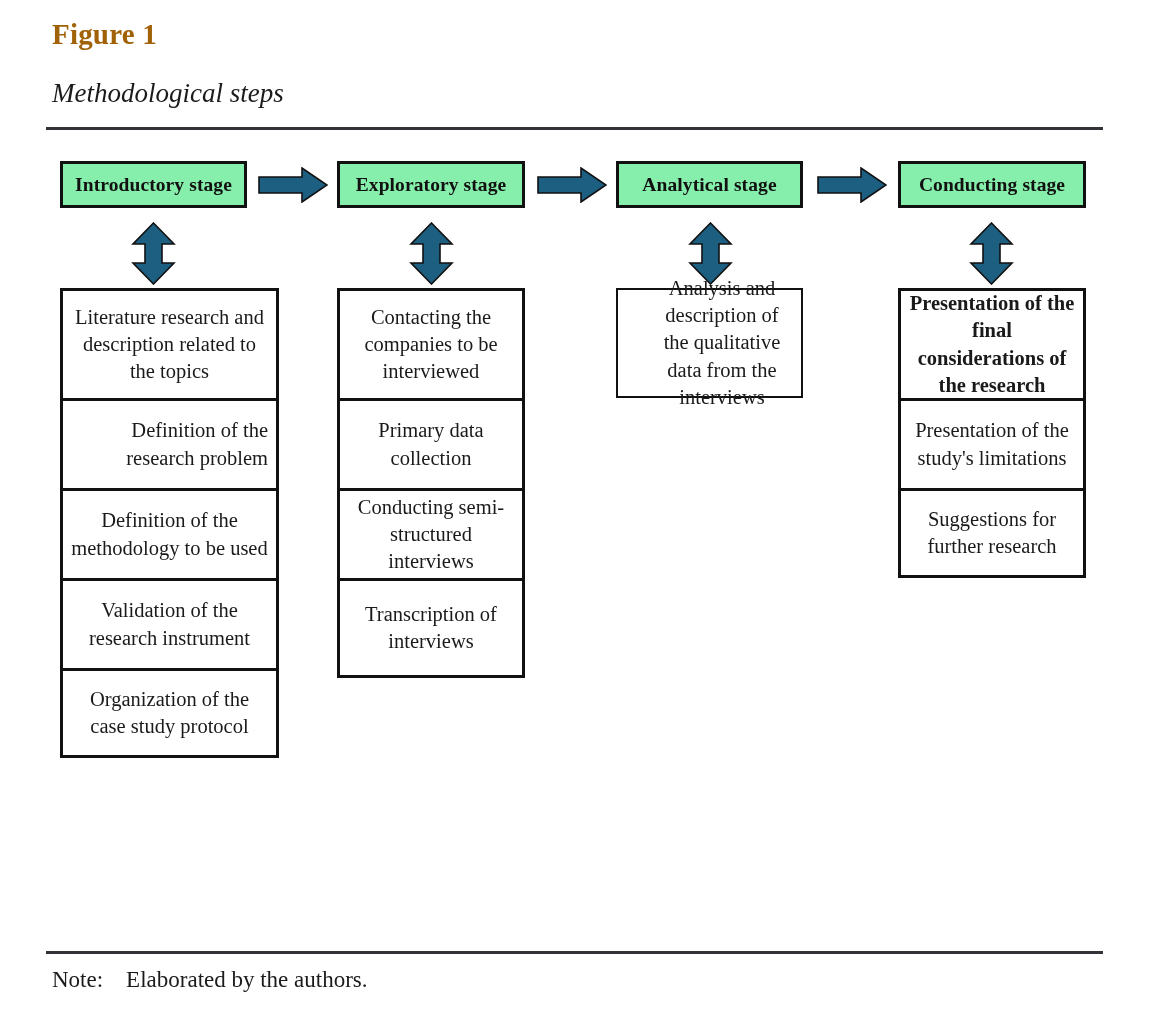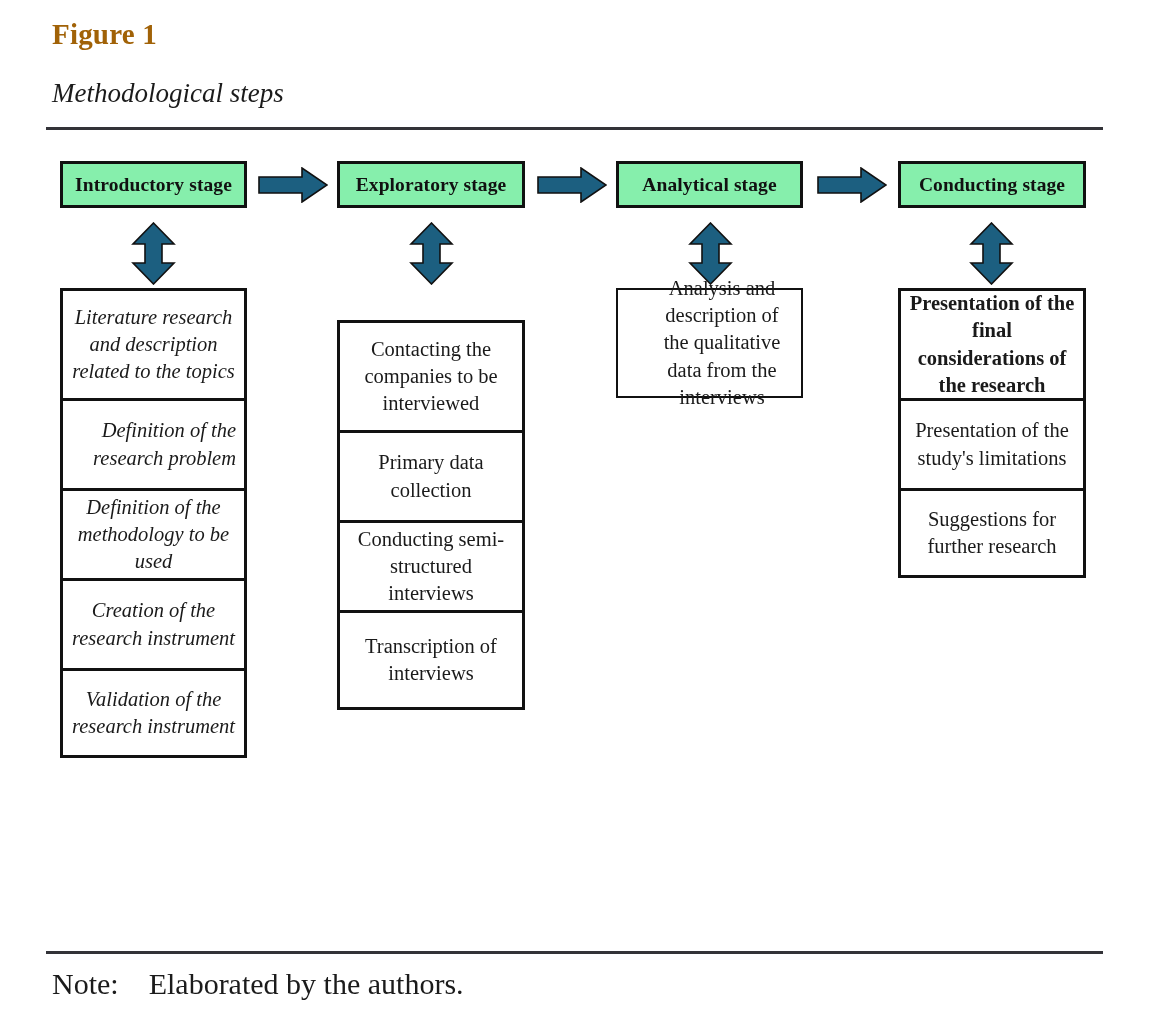--- a/index.html
+++ b/index.html
@@ -42,21 +42,21 @@
     background: #333338;
   }
   .rule-top { top: 127px; }
   .rule-bottom { top: 951px; }
 
   
   .note {
     position: absolute;
     left: 52px;
     top: 967px;
-    font-size: 30px;
+    font-size: 23px;
     color: #1b1b1b;
     white-space: pre;
   }
   .note .note-label { }
   .note .note-text { }
 
   .stage-box {
     position: absolute;
     box-sizing: border-box;
     border: 3px solid #111111;
@@ -156,29 +156,29 @@
   <svg width="45" height="63" viewBox="0 0 45 63">
     <polygon points="22.5,1 43,22 31,22 31,41 43,41 22.5,62 2,41 14,41 14,22 2,22" fill="#1c5f80" stroke="#111111" stroke-width="1.6" stroke-linejoin="miter"></polygon>
   </svg>
 </div>
 <div class="arrow-updown" style="left:969px; top:222px;">
   <svg width="45" height="63" viewBox="0 0 45 63">
     <polygon points="22.5,1 43,22 31,22 31,41 43,41 22.5,62 2,41 14,41 14,22 2,22" fill="#1c5f80" stroke="#111111" stroke-width="1.6" stroke-linejoin="miter"></polygon>
   </svg>
 </div>
 
-<div class="items-stack" style="left:60px; top:288px; width:187px;font-style:italic;">
+<div class="items-stack" style="left:60px; top:288px; width:219px;">
   <div class="item-box" style="height:110px;">Literature research and description related to the topics</div>
   <div class="item-box" style="height:90px;text-align:right;">Definition of the research problem</div>
   <div class="item-box" style="height:90px;">Definition of the methodology to be used</div>
-  <div class="item-box" style="height:90px;">Creation of the research instrument</div>
   <div class="item-box" style="height:90px;">Validation of the research instrument</div>
+  <div class="item-box" style="height:90px;">Organization of the case study protocol</div>
 </div>
 
-<div class="items-stack" style="left:337px; top:288px; width:188px;margin-top:32px;">
+<div class="items-stack" style="left:337px; top:288px; width:188px;">
   <div class="item-box" style="height:110px;">Contacting the companies to be interviewed</div>
   <div class="item-box" style="height:90px;">Primary data collection</div>
   <div class="item-box" style="height:90px;">Conducting semi-structured interviews</div>
   <div class="item-box" style="height:100px;">Transcription of interviews</div>
 </div>
 
 <div class="items-stack thin" style="left:616px; top:288px; width:187px;">
   <div class="item-box" style="height:110px;padding-left:33px;">Analysis and description of the qualitative data from the interviews</div>
 </div>
 

